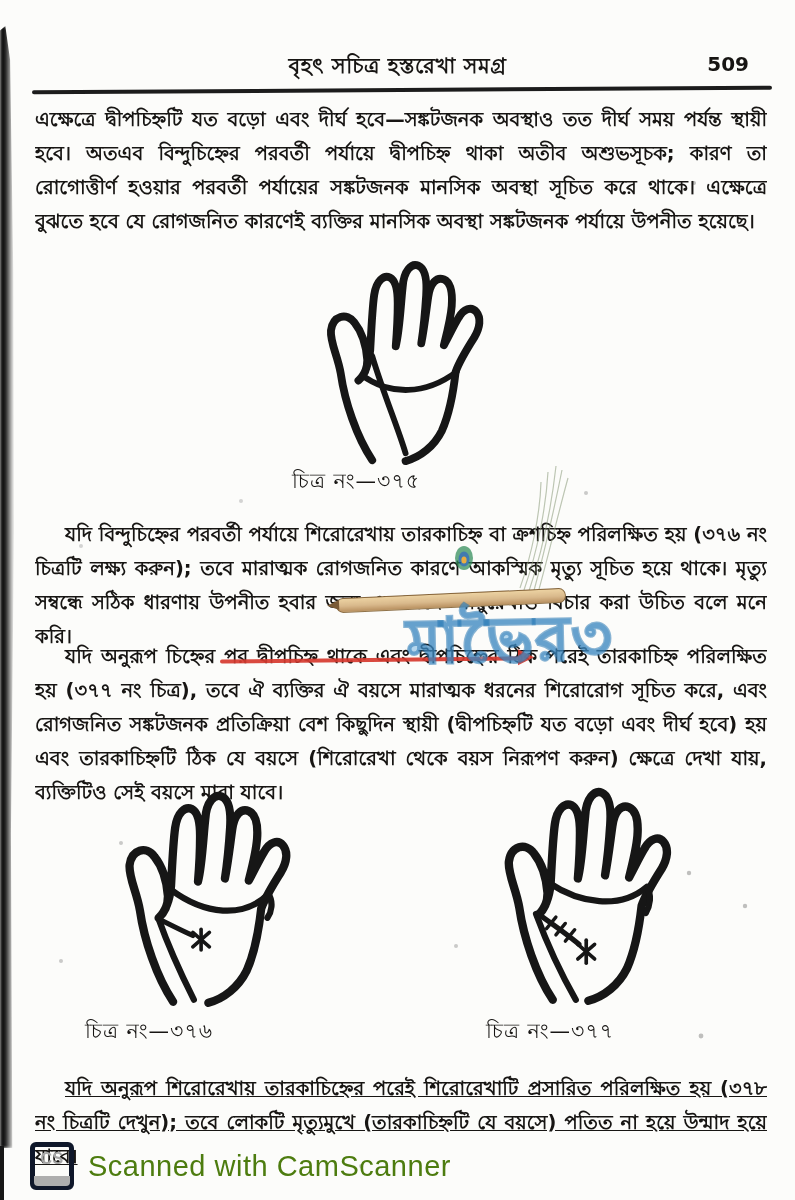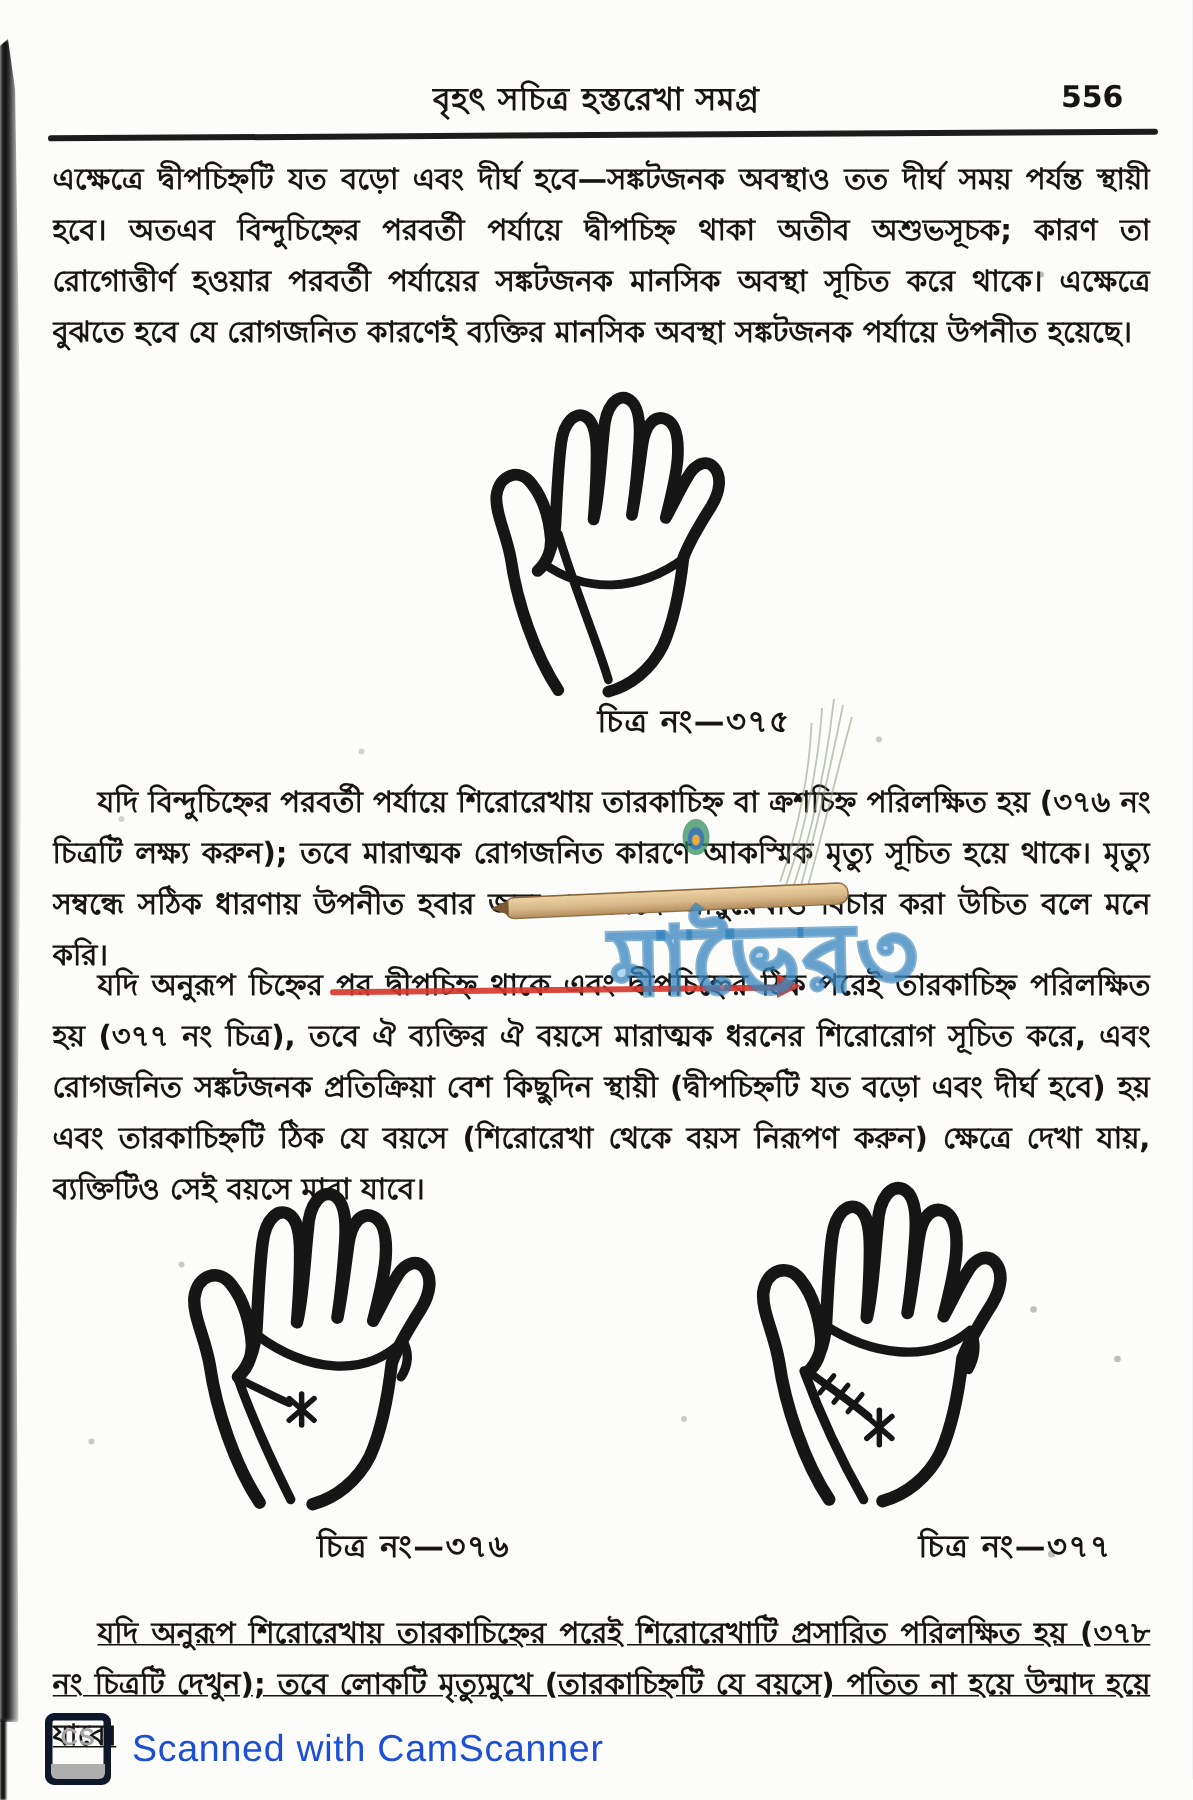--- a/index.html
+++ b/index.html
@@ -35,21 +35,21 @@
   .struck::after{content:"";position:absolute;left:-4px;right:-22px;top:57%;height:3.5px;
         background:#d63a2f;transform:rotate(-0.6deg);border-radius:2px;opacity:.92;}
   .arrowhead{position:absolute;right:-36px;top:50%;transform:translateY(-42%);width:0;height:0;
         border-left:16px solid #d63a2f;border-top:8px solid transparent;border-bottom:8px solid transparent;opacity:.92;}
   
   .fig{position:absolute;z-index:2;}
   .fig svg{display:block;width:100%;height:100%;}
   .fig375{left:292px;top:250px;width:235px;height:216px;}
   .fig376{left:85px;top:780px;width:255px;height:228px;}
   .fig377{left:465px;top:776px;width:255px;height:230px;}
-  .caption{position:absolute;font-size:20.5px;font-weight:700;text-align:right;z-index:2;letter-spacing:1px;}
+  .caption{position:absolute;font-size:20.5px;font-weight:400;text-align:left;z-index:2;letter-spacing:1px;}
   .cap375{left:292px;width:235px;top:466px;}
   .cap376{left:85px;width:255px;top:1016px;}
   .cap377{left:486px;width:255px;top:1016px;}
   
   .wm{position:absolute;z-index:5;pointer-events:none;}
   .wm-text{left:330px;top:594px;width:360px;text-align:center;font-size:62px;font-weight:800;
         color:rgba(108,175,224,.50);-webkit-text-stroke:2.5px rgba(38,118,178,.55);
         transform:rotate(-1.2deg);letter-spacing:2px;line-height:92px;}
   .quill{left:336px;top:593px;width:228px;height:13px;transform:rotate(-2.6deg);
         background:linear-gradient(#ecd2a2,#c9a express 60%,#b89060);
@@ -58,31 +58,31 @@
   .quill::before{content:"";position:absolute;left:-10px;top:1px;width:0;height:0;
         border-right:12px solid #7a5a35;border-top:5px solid transparent;border-bottom:5px solid transparent;}
   .feather{left:428px;top:462px;width:170px;height:150px;opacity:.85;}
   
   .footer{position:absolute;left:30px;top:1142px;display:flex;align-items:center;gap:14px;z-index:9;}
   .cs-logo{position:relative;width:34px;height:38px;border:5px solid #0f172a;border-radius:6px;background:transparent;}
   .cs-logo .cs-txt{position:absolute;left:0;right:0;top:3px;text-align:center;
         font-family:"Liberation Sans",sans-serif;font-size:16px;font-weight:700;color:#a6a6a6;letter-spacing:.5px;}
   .cs-logo .cs-bar{position:absolute;left:-1px;right:-1px;bottom:-1px;height:10px;background:#aeaeae;
         border-radius:0 0 4px 4px;}
-  .footer-label{font-family:"Liberation Sans",sans-serif;font-size:25px;color:#1d4ed8;letter-spacing:.5px;}
+  .footer-label{font-family:"Liberation Sans",sans-serif;font-size:29px;color:#4d7c0f;letter-spacing:.5px;}
 </style>
 </head>
 <body>
 
 <div class="page">
 
   <div class="speckles"></div>
 
   <div class="hdr-title">বৃহৎ সচিত্র হস্তরেখা সমগ্র</div>
-  <div class="hdr-num">556</div>
+  <div class="hdr-num">509</div>
   <div class="hdr-rule"></div>
 
   <p class="para p1">এক্ষেত্রে দ্বীপচিহ্নটি যত বড়ো এবং দীর্ঘ হবে—সঙ্কটজনক অবস্থাও তত দীর্ঘ সময় পর্যন্ত স্থায়ী হবে। অতএব বিন্দুচিহ্নের পরবর্তী পর্যায়ে দ্বীপচিহ্ন থাকা অতীব অশুভসূচক; কারণ তা রোগোত্তীর্ণ হওয়ার পরবর্তী পর্যায়ের সঙ্কটজনক মানসিক অবস্থা সূচিত করে থাকে। এক্ষেত্রে বুঝতে হবে যে রোগজনিত কারণেই ব্যক্তির মানসিক অবস্থা সঙ্কটজনক পর্যায়ে উপনীত হয়েছে।</p>
 
   <div class="fig fig375">
     <svg viewBox="0 0 220 220">
       <g fill="none" stroke="#161616" stroke-linecap="round" stroke-linejoin="round">
         <path stroke-width="8" d="M72,214 C56,190 44,154 40,126 C37,108 29,94 30,82 C32,67 46,63 54,74 C62,84 66,99 67,112 C67,121 64,128 58,133 C64,128 69,116 70,102 C71,84 72,60 74,46 C76,31 84,25 90,28 C96,31 98,40 98,54 C98,70 97,86 96,98 C100,82 101,56 103,38 C104,21 112,13 119,16 C126,19 128,30 127,46 C126,62 124,82 122,95 C125,80 127,62 129,48 C131,33 138,27 145,30 C152,33 154,43 153,57 C152,70 148,85 145,97 C150,88 155,77 160,69 C165,60 173,57 178,63 C183,69 182,79 176,89 C169,100 161,113 157,124 C155,142 151,166 143,184 C135,200 121,211 106,215"></path>
         <path stroke-width="6" d="M62,128 C90,148 126,148 158,124"></path>
         <path stroke-width="6" d="M72,108 C84,148 98,180 106,207"></path>

